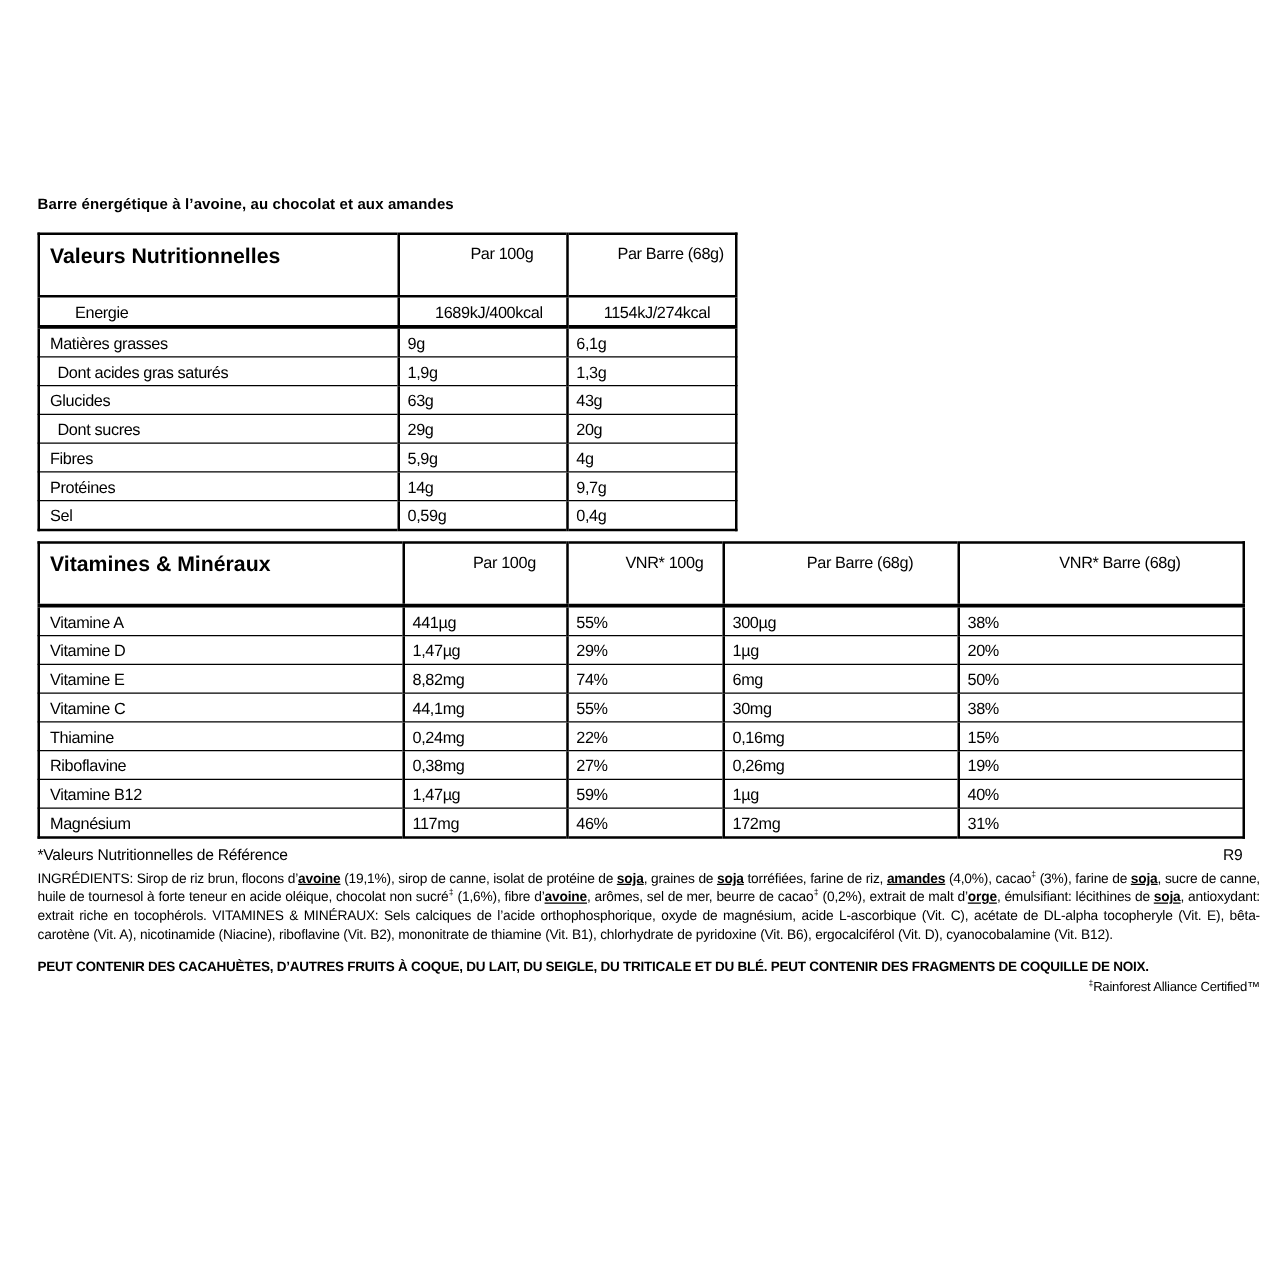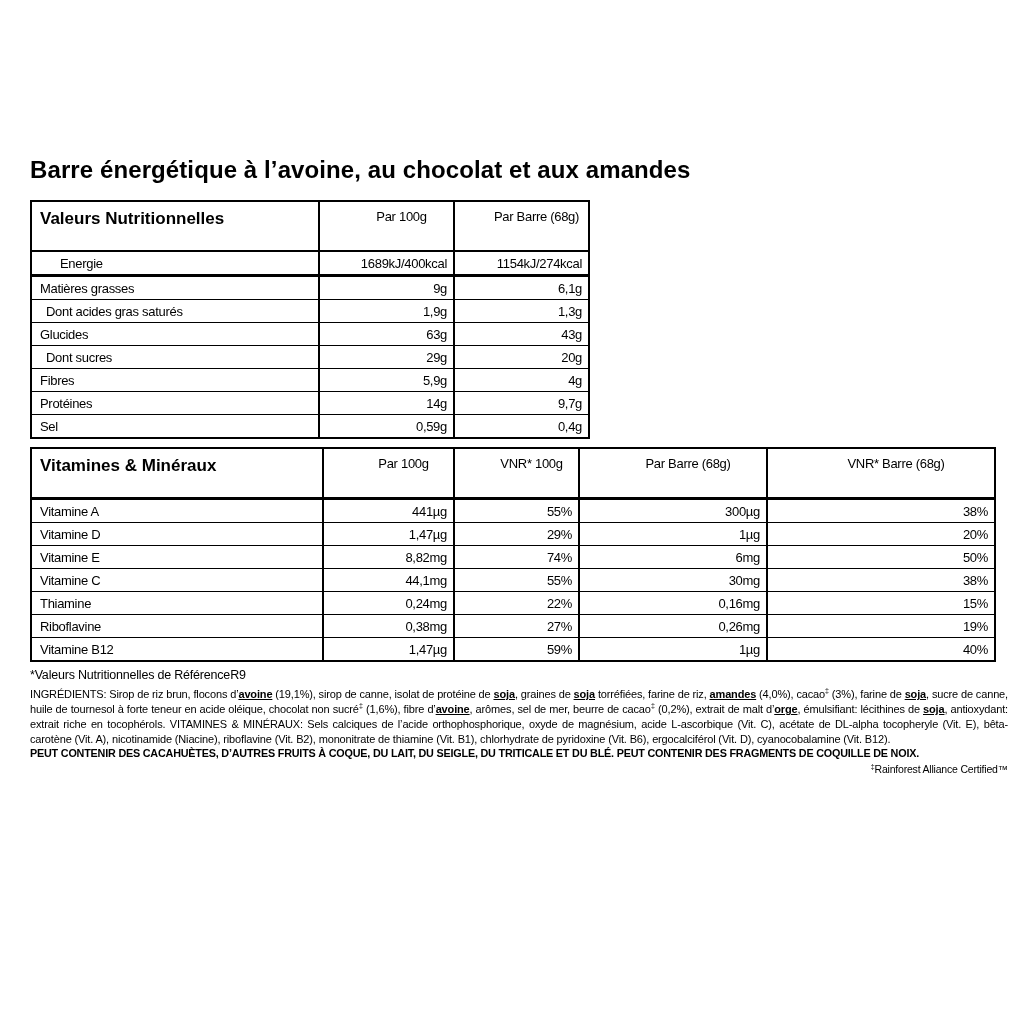--- a/index.html
+++ b/index.html
@@ -11,21 +11,21 @@
   }
   body {
     width: 1024px;
     height: 1024px;
     overflow: hidden;
   }
   .content {
     padding: 156px 28px 0 30px;
   }
   .page-title {
-    font-size: 24px;
+    font-size: 12px;
     font-weight: bold;
     letter-spacing: 0.1px;
     margin: 0 0 16px 0;
   }
   table {
     border-collapse: collapse;
     table-layout: fixed;
     border: 2px solid #000;
   }
   table.nt { width: 558px; }
@@ -51,43 +51,43 @@
   table.vt thead td { border-bottom: 3px solid #000; }
   td.t-title {
     font-size: 17px;
     font-weight: bold;
     letter-spacing: 0;
     padding-left: 8px;
   }
   td.t-head { text-align: center; font-size: 13px; padding-left: 36px; }
   td.label { text-align: left; padding-left: 8px; }
   td.label.indent { padding-left: 14px; }
-  td.val { text-align: right; }
+  td.val { text-align: left; }
   tr.heavy td { border-bottom: 3px solid #000; padding-left: 28px; }
   .footnote-row {
     width: 964px;
     margin-top: 6px;
     display: flex;
-    justify-content: flex-start;
+    justify-content: space-between;
     font-size: 12.5px;
     letter-spacing: -0.2px;
   }
   .ingredients {
     width: 978px;
     margin-top: 5px;
     font-size: 11px;
     line-height: 15px;
     letter-spacing: -0.15px;
     text-align: justify;
   }
   .ingredients b.al { font-weight: bold; text-decoration: underline; }
   sup { font-size: 7px; vertical-align: super; line-height: 0; }
   .allergen {
     width: 978px;
-    margin-top: 0;
+    margin-top: 12px;
     font-size: 10.8px;
     font-weight: bold;
     letter-spacing: -0.2px;
   }
   .certification {
     width: 978px;
     margin-top: 4px;
     text-align: right;
     font-size: 10.5px;
     letter-spacing: -0.2px;
@@ -217,20 +217,27 @@
           <td class="val">0,26mg</td>
           <td class="val">19%</td>
         </tr>
         <tr>
           <td class="label">Vitamine B12</td>
           <td class="val">1,47µg</td>
           <td class="val">59%</td>
           <td class="val">1µg</td>
           <td class="val">40%</td>
         </tr>
+        <tr>
+          <td class="label">Magnésium</td>
+          <td class="val">117mg</td>
+          <td class="val">46%</td>
+          <td class="val">172mg</td>
+          <td class="val">31%</td>
+        </tr>
       </tbody>
   </table>
 
   <div class="footnote-row">
     <span>*Valeurs Nutritionnelles de Référence</span>
     <span>R9</span>
   </div>
 
   <div class="ingredients"><span>INGRÉDIENTS: Sirop de riz brun, flocons d’</span><b class="al">avoine</b><span> (19,1%), sirop de canne, isolat de protéine de </span><b class="al">soja</b><span>, graines de </span><b class="al">soja</b><span> torréfiées, farine de riz, </span><b class="al">amandes</b><span> (4,0%), cacao</span><sup>‡</sup><span> (3%), farine de </span><b class="al">soja</b><span>, sucre de canne, huile de tournesol à forte teneur en acide oléique, chocolat non sucré</span><sup>‡</sup><span> (1,6%), fibre d’</span><b class="al">avoine</b><span>, arômes, sel de mer, beurre de cacao</span><sup>‡</sup><span> (0,2%), extrait de malt d’</span><b class="al">orge</b><span>, émulsifiant: lécithines de </span><b class="al">soja</b><span>, antioxydant: extrait riche en tocophérols. VITAMINES &amp; MINÉRAUX: Sels calciques de l’acide orthophosphorique, oxyde de magnésium, acide L-ascorbique (Vit. C), acétate de DL-alpha tocopheryle (Vit. E), bêta-carotène (Vit. A), nicotinamide (Niacine), riboflavine (Vit. B2), mononitrate de thiamine (Vit. B1), chlorhydrate de pyridoxine (Vit. B6), ergocalciférol (Vit. D), cyanocobalamine (Vit. B12).</span></div>
 

